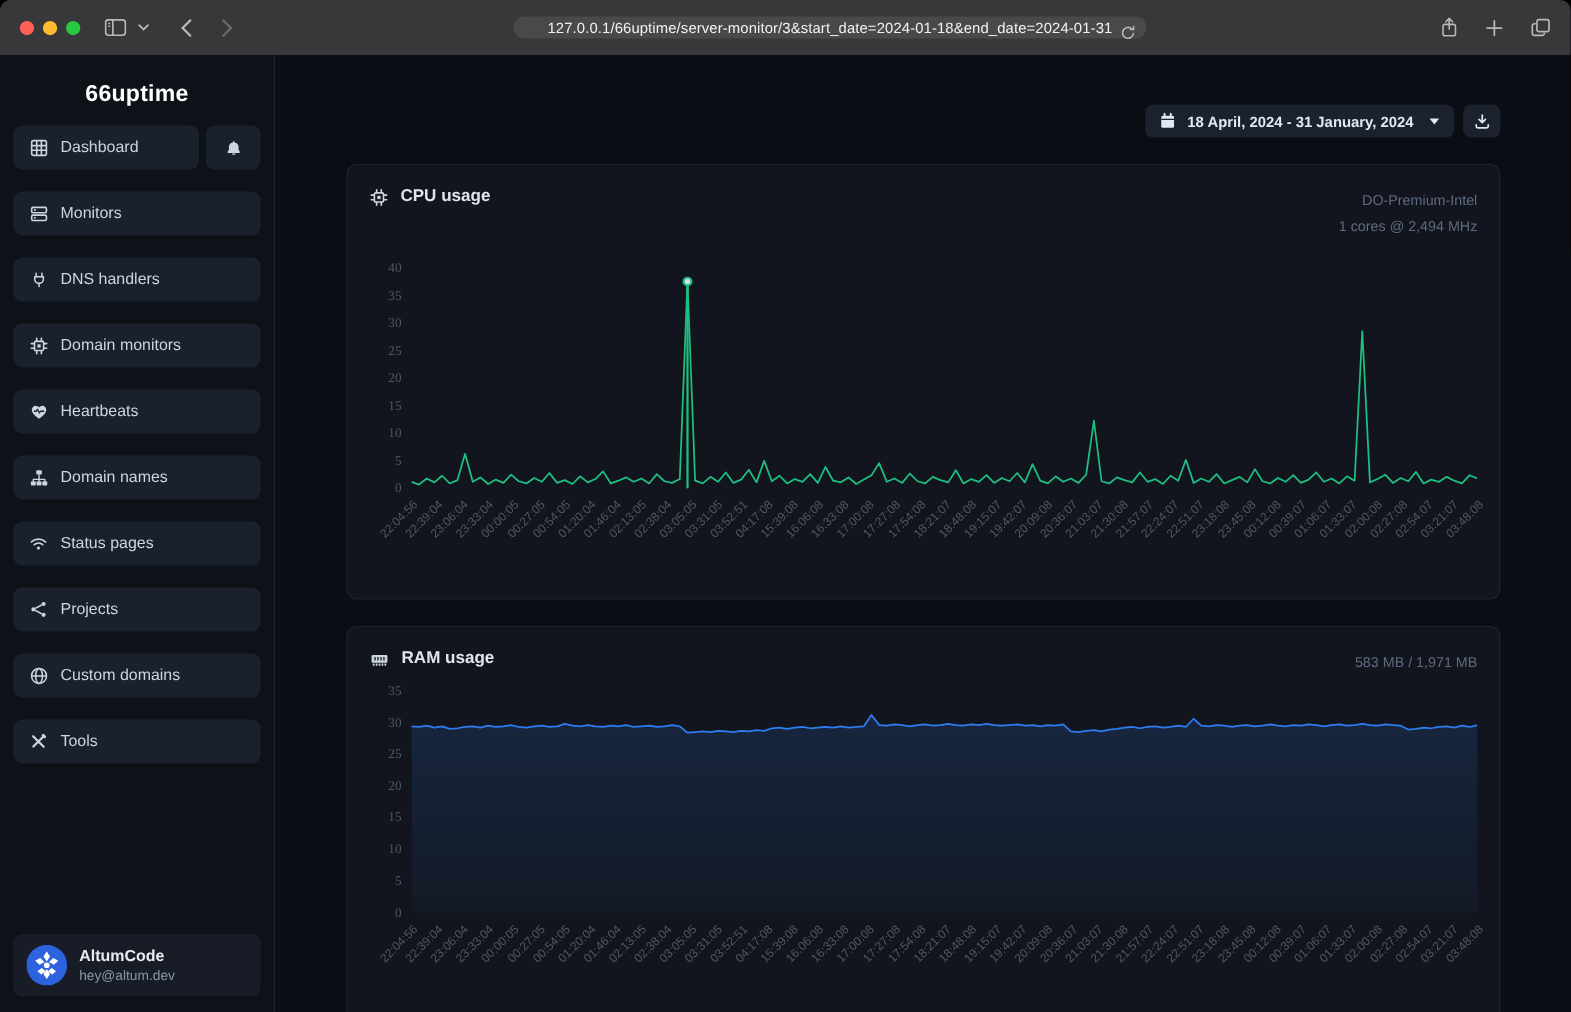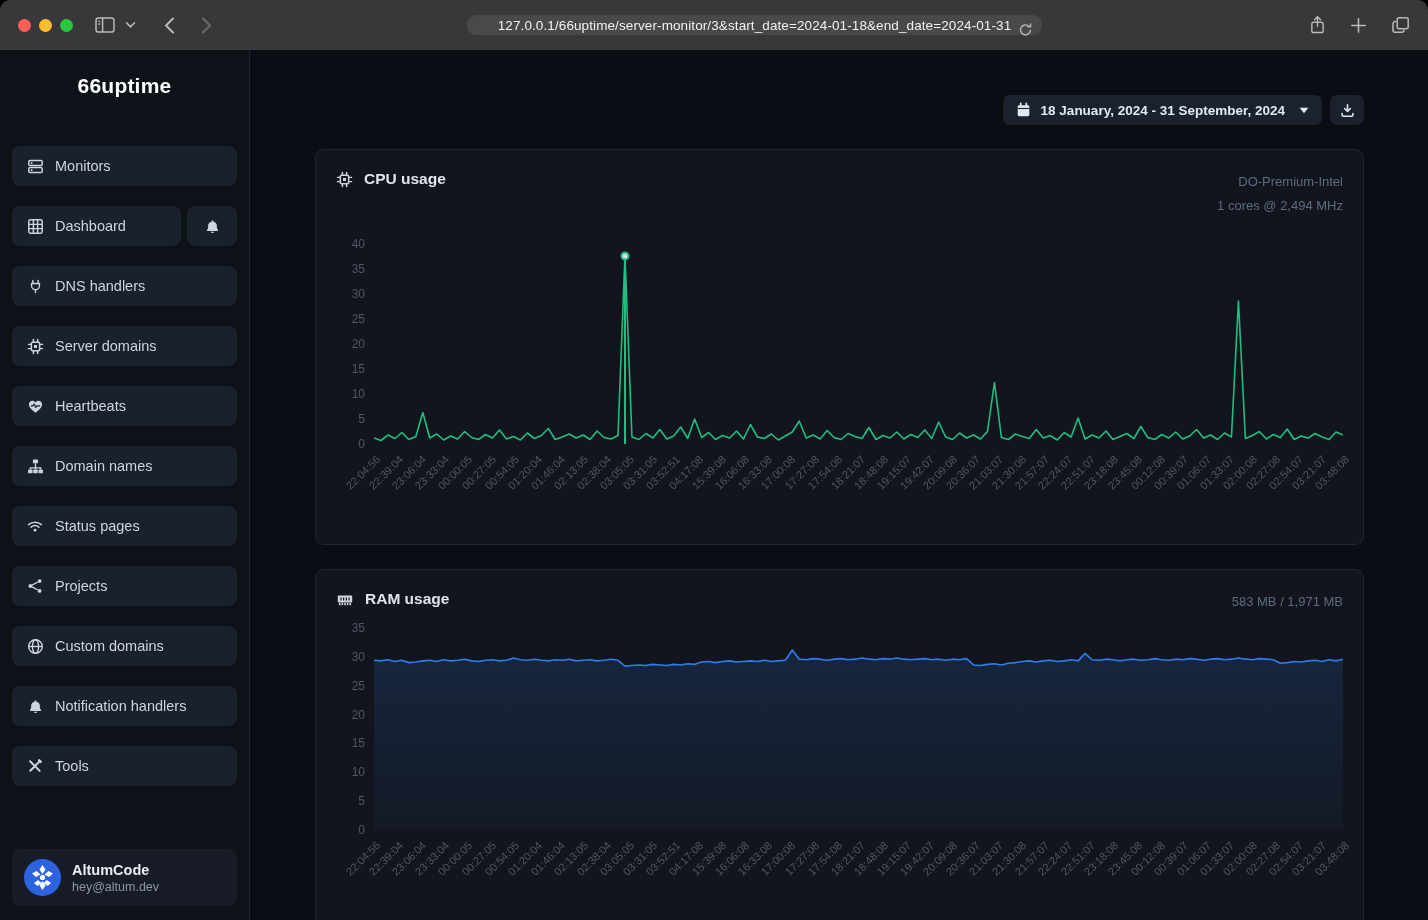--- a/index.html
+++ b/index.html
@@ -17,21 +17,21 @@
   .hist-group { display:flex; align-items:center; gap:26px; margin-left:18px; }
   .url-wrap { flex:1; display:flex; justify-content:center; }
   .url-field { width:575px; height:20px; background:#49494b; border-radius:9px; display:flex; align-items:center; justify-content:center; position:relative; }
   .url-text { font-size:13.5px; color:#f2f2f2; letter-spacing:.1px; }
   .reload { position:absolute; right:9px; top:7px; }
   .right-group { display:flex; align-items:center; gap:24px; margin-left:12px; }
 
   
   .app { flex:1; display:flex; background:#0a0d13; min-height:0; }
   .sidebar { width:250px; flex:0 0 250px; background:#0d1118; border-right:1px solid #1e2431; position:relative; padding:0 12px; }
-  .logo { text-align:center; margin-top:24px; margin-bottom:48px; color:#ffffff; font-size:21px; font-weight:700; letter-spacing:.2px; }
+  .logo { text-align:center; margin-top:24px; margin-bottom:16px; color:#ffffff; font-size:21px; font-weight:700; letter-spacing:.2px; }
   .menu-row { display:flex; gap:6px; margin-bottom:20px; }
   .side-btn { display:flex; align-items:center; gap:11px; background:#1a202c; border:none; border-radius:8px; height:40px; padding:0 14px; color:#ccd5e1; font-size:14.5px; font-family:inherit; cursor:pointer; width:100%; text-align:left; }
   .side-btn .s-ico { display:flex; width:18px; justify-content:center; }
   .bell-btn { flex:0 0 50px; width:50px; justify-content:center; padding:0; }
   .account { position:absolute; left:12px; right:12px; bottom:14px; background:#171c26; border-radius:8px; padding:10px 12px; display:flex; align-items:center; gap:11px; }
   .acc-name { color:#e7ecf2; font-size:14.5px; font-weight:700; }
   .acc-mail { color:#8b97a7; font-size:12.5px; margin-top:2px; }
 
   
   .main { flex:1; padding:0 64px 0 65px; overflow:hidden; }
@@ -39,21 +39,21 @@
   .date-btn { display:flex; align-items:center; gap:10px; background:#1b212d; border:none; border-radius:7px; height:30px; padding:0 13px; color:#e3e9f1; font-size:13.5px; font-weight:700; font-family:inherit; cursor:pointer; }
   .dl-btn { width:34px; height:30px; background:#1b212d; border:none; border-radius:7px; display:flex; align-items:center; justify-content:center; cursor:pointer; color:#dfe6ee; }
 
   .card { background:#12151d; border:1px solid #20252f; border-radius:9px; margin-top:24px; padding:20px; }
   .card-head { display:flex; justify-content:space-between; align-items:flex-start; }
   .card-title { display:flex; align-items:center; gap:11px; color:#dfe5ec; font-size:15.5px; font-weight:700; }
   .card-title .c-ico { display:flex; color:#cdd6e0; }
   .card-info { text-align:right; color:#5d6b80; font-size:13px; line-height:24px; }
 
   .chart-main { display:flex; margin-top:26px; }
-  .ylabels { width:38px; position:relative; flex:0 0 38px; }
+  .ylabels { width:38px; position:relative; flex:0 0 38px;font-family:Liberation Serif, serif; }
   .ytick { position:absolute; right:9px; font-size:12px; color:#4f5865; transform:translateY(-50%); }
   .plot { flex:1; position:relative; }
   .xlabels { margin-left:38px; position:relative; height:80px; }
   .xtickwrap { position:absolute; top:9px; width:0; }
   .xtick { position:absolute; right:0; top:0; transform-origin:100% 0; transform:rotate(-45deg); font-size:11px; color:#4f5865; white-space:nowrap; }
 
   
   .marker-dot { position:absolute; width:9px; height:9px; border-radius:50%; border:2px solid #1fbe81; background:#d7e1e9; transform:translate(-50%,-50%); z-index:2; }
   .marker-line { position:absolute; width:2px; background:#1fbe81; transform:translateX(-50%); z-index:1; }
   .chart-tooltip { position:absolute; transform:translateX(-50%); background:#d7e1e9; border-radius:10px; padding:14px 19px 15px; box-shadow:0 8px 22px rgba(0,0,0,.5); z-index:3; }
@@ -132,70 +132,70 @@
   </div>
 
   <div class="app">
     <aside class="sidebar">
       <div class="logo">66uptime</div>
       <nav id="sidebar-menu">
           <div class="menu-row">
             <button class="side-btn">
               <span class="s-ico">
                 <svg width="17" height="17" viewBox="0 0 16 16" fill="none" stroke="currentColor" stroke-width="1.4">
+                  <rect x="1.7" y="1.7" width="12.6" height="12.6" rx="1.5"></rect>
+                  <path d="M1.7 6h12.6M1.7 10h12.6M6 1.7v12.6M10 1.7v12.6"></path>
+                </svg>
+              </span>
+              <span>Dashboard</span>
+            </button>
+            <button class="side-btn bell-btn">
+              <span class="s-ico">
+                <svg width="15" height="17" viewBox="0 0 16 16" fill="currentColor">
+                  <path d="M8 1.4c.5 0 .9.4.9.9v.5a4.7 4.7 0 0 1 3.8 4.6v2.4l1.2 1.9c.3.5 0 1.2-.6 1.2H2.7c-.6 0-.9-.7-.6-1.2l1.2-1.9V7.4A4.7 4.7 0 0 1 7.1 2.8v-.5c0-.5.4-.9.9-.9z"></path>
+                  <path d="M6.1 13.5a2 2 0 0 0 3.8 0z"></path>
+                </svg>
+              </span>
+            </button>
+          </div>
+          <div class="menu-row">
+            <button class="side-btn">
+              <span class="s-ico">
+                <svg width="17" height="17" viewBox="0 0 16 16" fill="none" stroke="currentColor" stroke-width="1.4">
                   <rect x="1.7" y="2.4" width="12.6" height="4.6" rx="1.2"></rect>
                   <rect x="1.7" y="9" width="12.6" height="4.6" rx="1.2"></rect>
                   <circle cx="4.4" cy="4.7" r=".9" fill="currentColor" stroke="none"></circle>
                   <circle cx="4.4" cy="11.3" r=".9" fill="currentColor" stroke="none"></circle>
                 </svg>
               </span>
               <span>Monitors</span>
             </button>
           </div>
           <div class="menu-row">
             <button class="side-btn">
               <span class="s-ico">
-                <svg width="17" height="17" viewBox="0 0 16 16" fill="none" stroke="currentColor" stroke-width="1.4">
-                  <rect x="1.7" y="1.7" width="12.6" height="12.6" rx="1.5"></rect>
-                  <path d="M1.7 6h12.6M1.7 10h12.6M6 1.7v12.6M10 1.7v12.6"></path>
-                </svg>
-              </span>
-              <span>Dashboard</span>
-            </button>
-            <button class="side-btn bell-btn">
-              <span class="s-ico">
-                <svg width="15" height="17" viewBox="0 0 16 16" fill="currentColor">
-                  <path d="M8 1.4c.5 0 .9.4.9.9v.5a4.7 4.7 0 0 1 3.8 4.6v2.4l1.2 1.9c.3.5 0 1.2-.6 1.2H2.7c-.6 0-.9-.7-.6-1.2l1.2-1.9V7.4A4.7 4.7 0 0 1 7.1 2.8v-.5c0-.5.4-.9.9-.9z"></path>
-                  <path d="M6.1 13.5a2 2 0 0 0 3.8 0z"></path>
-                </svg>
-              </span>
-            </button>
-          </div>
-          <div class="menu-row">
-            <button class="side-btn">
-              <span class="s-ico">
                 <svg width="15" height="17" viewBox="0 0 16 16" fill="none" stroke="currentColor" stroke-width="1.5" stroke-linecap="round" stroke-linejoin="round">
                   <path d="M5.2 1.6v3.2M10.8 1.6v3.2"></path>
                   <path d="M3.8 4.8h8.4v2.3a4.2 4.2 0 0 1-8.4 0z"></path>
                   <path d="M8 11.5v2.9"></path>
                 </svg>
               </span>
               <span>DNS handlers</span>
             </button>
           </div>
           <div class="menu-row">
             <button class="side-btn">
               <span class="s-ico">
                 <svg width="17" height="17" viewBox="0 0 16 16" fill="none" stroke="currentColor" stroke-width="1.4">
                   <rect x="4.1" y="4.1" width="7.8" height="7.8" rx="1.1"></rect>
                   <rect x="6.6" y="6.6" width="2.8" height="2.8" fill="currentColor" stroke="none"></rect>
                   <path d="M6 1.4v2.4M10 1.4v2.4M6 12.2v2.4M10 12.2v2.4M1.4 6h2.4M1.4 10h2.4M12.2 6h2.4M12.2 10h2.4" stroke-linecap="round"></path>
                 </svg>
               </span>
-              <span>Server domains</span>
+              <span>Domain monitors</span>
             </button>
           </div>
           <div class="menu-row">
             <button class="side-btn">
               <span class="s-ico">
                 <svg width="17" height="17" viewBox="0 0 16 16">
                   <path fill="currentColor" d="M8 13.8C4.9 11.4 1.8 9.2 1.8 6.1 1.8 4 3.4 2.6 5.1 2.6c1.2 0 2.3.6 2.9 1.6.6-1 1.7-1.6 2.9-1.6 1.7 0 3.3 1.4 3.3 3.5 0 3.1-3.1 5.3-6.2 7.7z"></path>
                   <path d="M3.6 7.4h2.1l1-1.7 1.6 3.2 1-1.5h3.1" fill="none" stroke="#1a202c" stroke-width="1.1" stroke-linejoin="round"></path>
                 </svg>
               </span>
@@ -244,31 +244,20 @@
           <div class="menu-row">
             <button class="side-btn">
               <span class="s-ico">
                 <svg width="17" height="17" viewBox="0 0 16 16" fill="none" stroke="currentColor" stroke-width="1.3">
                   <circle cx="8" cy="8" r="6.4"></circle>
                   <ellipse cx="8" cy="8" rx="2.9" ry="6.4"></ellipse>
                   <path d="M1.6 8h12.8"></path>
                 </svg>
               </span>
               <span>Custom domains</span>
-            </button>
-          </div>
-          <div class="menu-row">
-            <button class="side-btn">
-              <span class="s-ico">
-                <svg width="15" height="17" viewBox="0 0 16 16" fill="currentColor">
-                  <path d="M8 1.4c.5 0 .9.4.9.9v.5a4.7 4.7 0 0 1 3.8 4.6v2.4l1.2 1.9c.3.5 0 1.2-.6 1.2H2.7c-.6 0-.9-.7-.6-1.2l1.2-1.9V7.4A4.7 4.7 0 0 1 7.1 2.8v-.5c0-.5.4-.9.9-.9z"></path>
-                  <path d="M6.1 13.5a2 2 0 0 0 3.8 0z"></path>
-                </svg>
-              </span>
-              <span>Notification handlers</span>
             </button>
           </div>
           <div class="menu-row">
             <button class="side-btn">
               <span class="s-ico">
                 <svg width="16" height="16" viewBox="0 0 16 16" fill="none" stroke="currentColor" stroke-width="2" stroke-linecap="round">
                   <path d="M3.1 3.3l9.6 9.6M12.9 3.1 3.3 12.7"></path>
                   <path d="M12.2 2.4l1.4 1.4" stroke-width="2.6"></path>
                 </svg>
               </span>
@@ -302,21 +291,21 @@
     <main class="main">
       <div class="toolbar">
         <button class="date-btn">
           <span class="s-ico" style="display:flex">
             <svg width="15" height="16" viewBox="0 0 16 16" fill="currentColor">
                 <path d="M5 1v2.4M11 1v2.4" stroke="currentColor" stroke-width="1.8" stroke-linecap="round"></path>
                 <rect x="1.8" y="3" width="12.4" height="11.6" rx="1.5"></rect>
                 <path d="M1.8 6.4h12.4" stroke="#1b212d" stroke-width="1.2"></path>
               </svg>
           </span>
-          <span>18 January, 2024 - 31 September, 2024</span>
+          <span>18 April, 2024 - 31 January, 2024</span>
           <span style="display:flex;margin-left:4px">
             <svg width="10" height="7" viewBox="0 0 10 7" fill="currentColor">
                 <path d="M0.6 0.8h8.8L5 6.2z"></path>
               </svg>
           </span>
         </button>
         <button class="dl-btn">
           <span style="display:flex">
             <svg width="15" height="15" viewBox="0 0 16 16" fill="none" stroke="currentColor" stroke-width="1.7" stroke-linecap="round" stroke-linejoin="round">
                 <path d="M8 1.8v7M4.9 5.9 8 9l3.1-3.1"></path>

